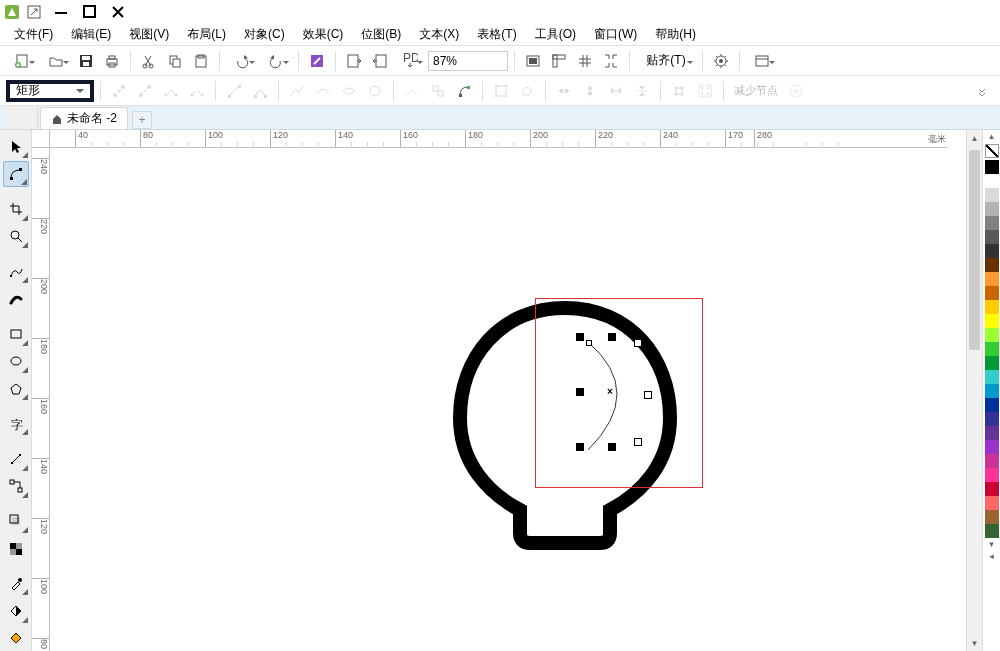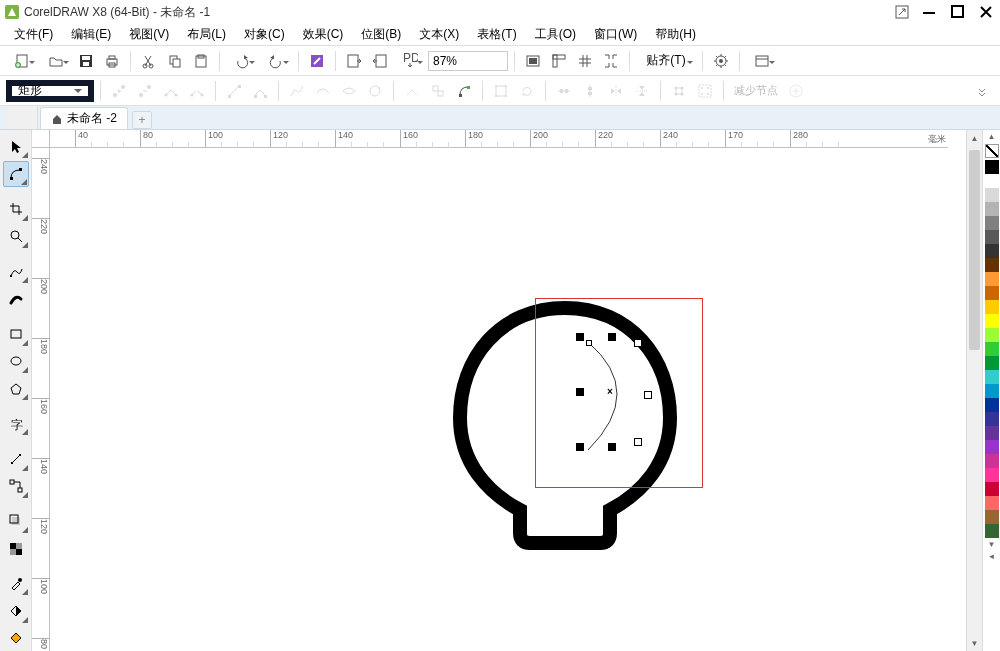--- a/index.html
+++ b/index.html
@@ -15,21 +15,21 @@
 .menubar .menu-item { padding: 2px 8px; cursor: pointer; }
 
 .toolbar1 { height: 30px; display: flex; align-items: center; padding: 0 6px; gap: 2px; border-bottom: 1px solid #e0e0e0; }
 .tbtn { width: 24px; height: 24px; display: flex; align-items: center; justify-content: center; cursor: pointer; border-radius: 2px; }
 .tbtn.withdrop { width: 32px; position: relative; }
 .tbtn.withdrop::after { content: ""; position: absolute; right: 3px; top: 50%; border: 3px solid transparent; border-top-color: #666; }
 .sep { width: 1px; height: 20px; background: #ddd; margin: 0 4px; }
 .zoom-input { width: 80px; height: 20px; border: 1px solid #ccc; padding: 0 4px; }
 
 .toolbar2 { height: 30px; display: flex; align-items: center; padding: 0 6px; gap: 2px; border-bottom: 1px solid #e0e0e0; }
-.shape-dd { width: 88px; height: 22px; border: 6px solid #0f172a; display: flex; align-items: center; padding: 0 6px; position: relative; }
+.shape-dd { width: 88px; height: 22px; border: 4px solid #0f172a; display: flex; align-items: center; padding: 0 6px; position: relative; }
 .shape-dd::after { content: ""; position: absolute; right: 6px; top: 50%; border: 4px solid transparent; border-top-color: #666; transform: translateY(-2px); }
 .tbtn.dis svg { opacity: 0.35; }
 .tbtn.dis { cursor: default; }
 .node-label { color: #bbb; font-size: 11px; padding: 0 4px; }
 
 .tabbar { height: 24px; background: #e8f0f8; display: flex; align-items: flex-end; padding: 0 6px; border-bottom: 1px solid #d0d8e0; }
 .toolbox-top-spacer { width: 32px; height: 100%; background: #f0f0f0; border-right: 1px solid #dcdcdc; }
 .tab { height: 22px; background: #fff; border: 1px solid #d0d8e0; border-bottom: none; padding: 0 10px; display: flex; align-items: center; gap: 4px; border-radius: 3px 3px 0 0; margin-left: 2px; }
 .tab-add { width: 20px; height: 18px; background: #eef3f8; border: 1px solid #d0d8e0; margin-left: 4px; display:flex; align-items:center; justify-content:center; color:#888; border-radius:2px; }
 
@@ -74,21 +74,20 @@
 </head>
 <body>
 
 <div class="titlebar">
   <span class="logo">
     <svg width="16" height="16">
         <rect x="1" y="1" width="14" height="14" fill="#7cb342" rx="2"></rect>
         <path d="M4 12 L8 4 L12 12 Z" fill="#fff"></path>
       </svg>
   </span>
-  <span class="title">CorelDRAW X8 (64-Bit) - 未命名 -1</span>
   <div class="winbtns">
     <span class="winbtn">
         <svg width="14" height="14">
           <rect x="1" y="1" width="12" height="12" fill="none" stroke="#555"></rect>
           <path d="M4 10 L10 4 M10 4 L7 4 M10 4 L10 7" stroke="#555" fill="none"></path>
         </svg>
       </span>
     <span class="winbtn">
         <svg width="14" height="4">
           <rect x="0" y="2" width="12" height="2" fill="#000"></rect>
@@ -598,21 +597,21 @@
         <div class="tick minor" style="left: 577px;"></div>
         <div class="tick minor" style="left: 593px;"></div>
         <div class="tick" style="left: 610px;">240</div>
         <div class="tick minor" style="left: 626px;"></div>
         <div class="tick minor" style="left: 642px;"></div>
         <div class="tick minor" style="left: 658px;"></div>
         <div class="tick" style="left: 675px;">170</div>
         <div class="tick minor" style="left: 691px;"></div>
         <div class="tick minor" style="left: 707px;"></div>
         <div class="tick minor" style="left: 723px;"></div>
-        <div class="tick" style="left: 740px;">280</div>
+        <div class="tick" style="left: 704px;">280</div>
         <div class="tick minor" style="left: 756px;"></div>
         <div class="tick minor" style="left: 772px;"></div>
         <div class="tick minor" style="left: 788px;"></div>
       </div>
     <div class="ruler-v">
         <div class="tick" style="top: 10px;">240</div>
         <div class="tick" style="top: 70px;">220</div>
         <div class="tick" style="top: 130px;">200</div>
         <div class="tick" style="top: 190px;">180</div>
         <div class="tick" style="top: 250px;">160</div>

